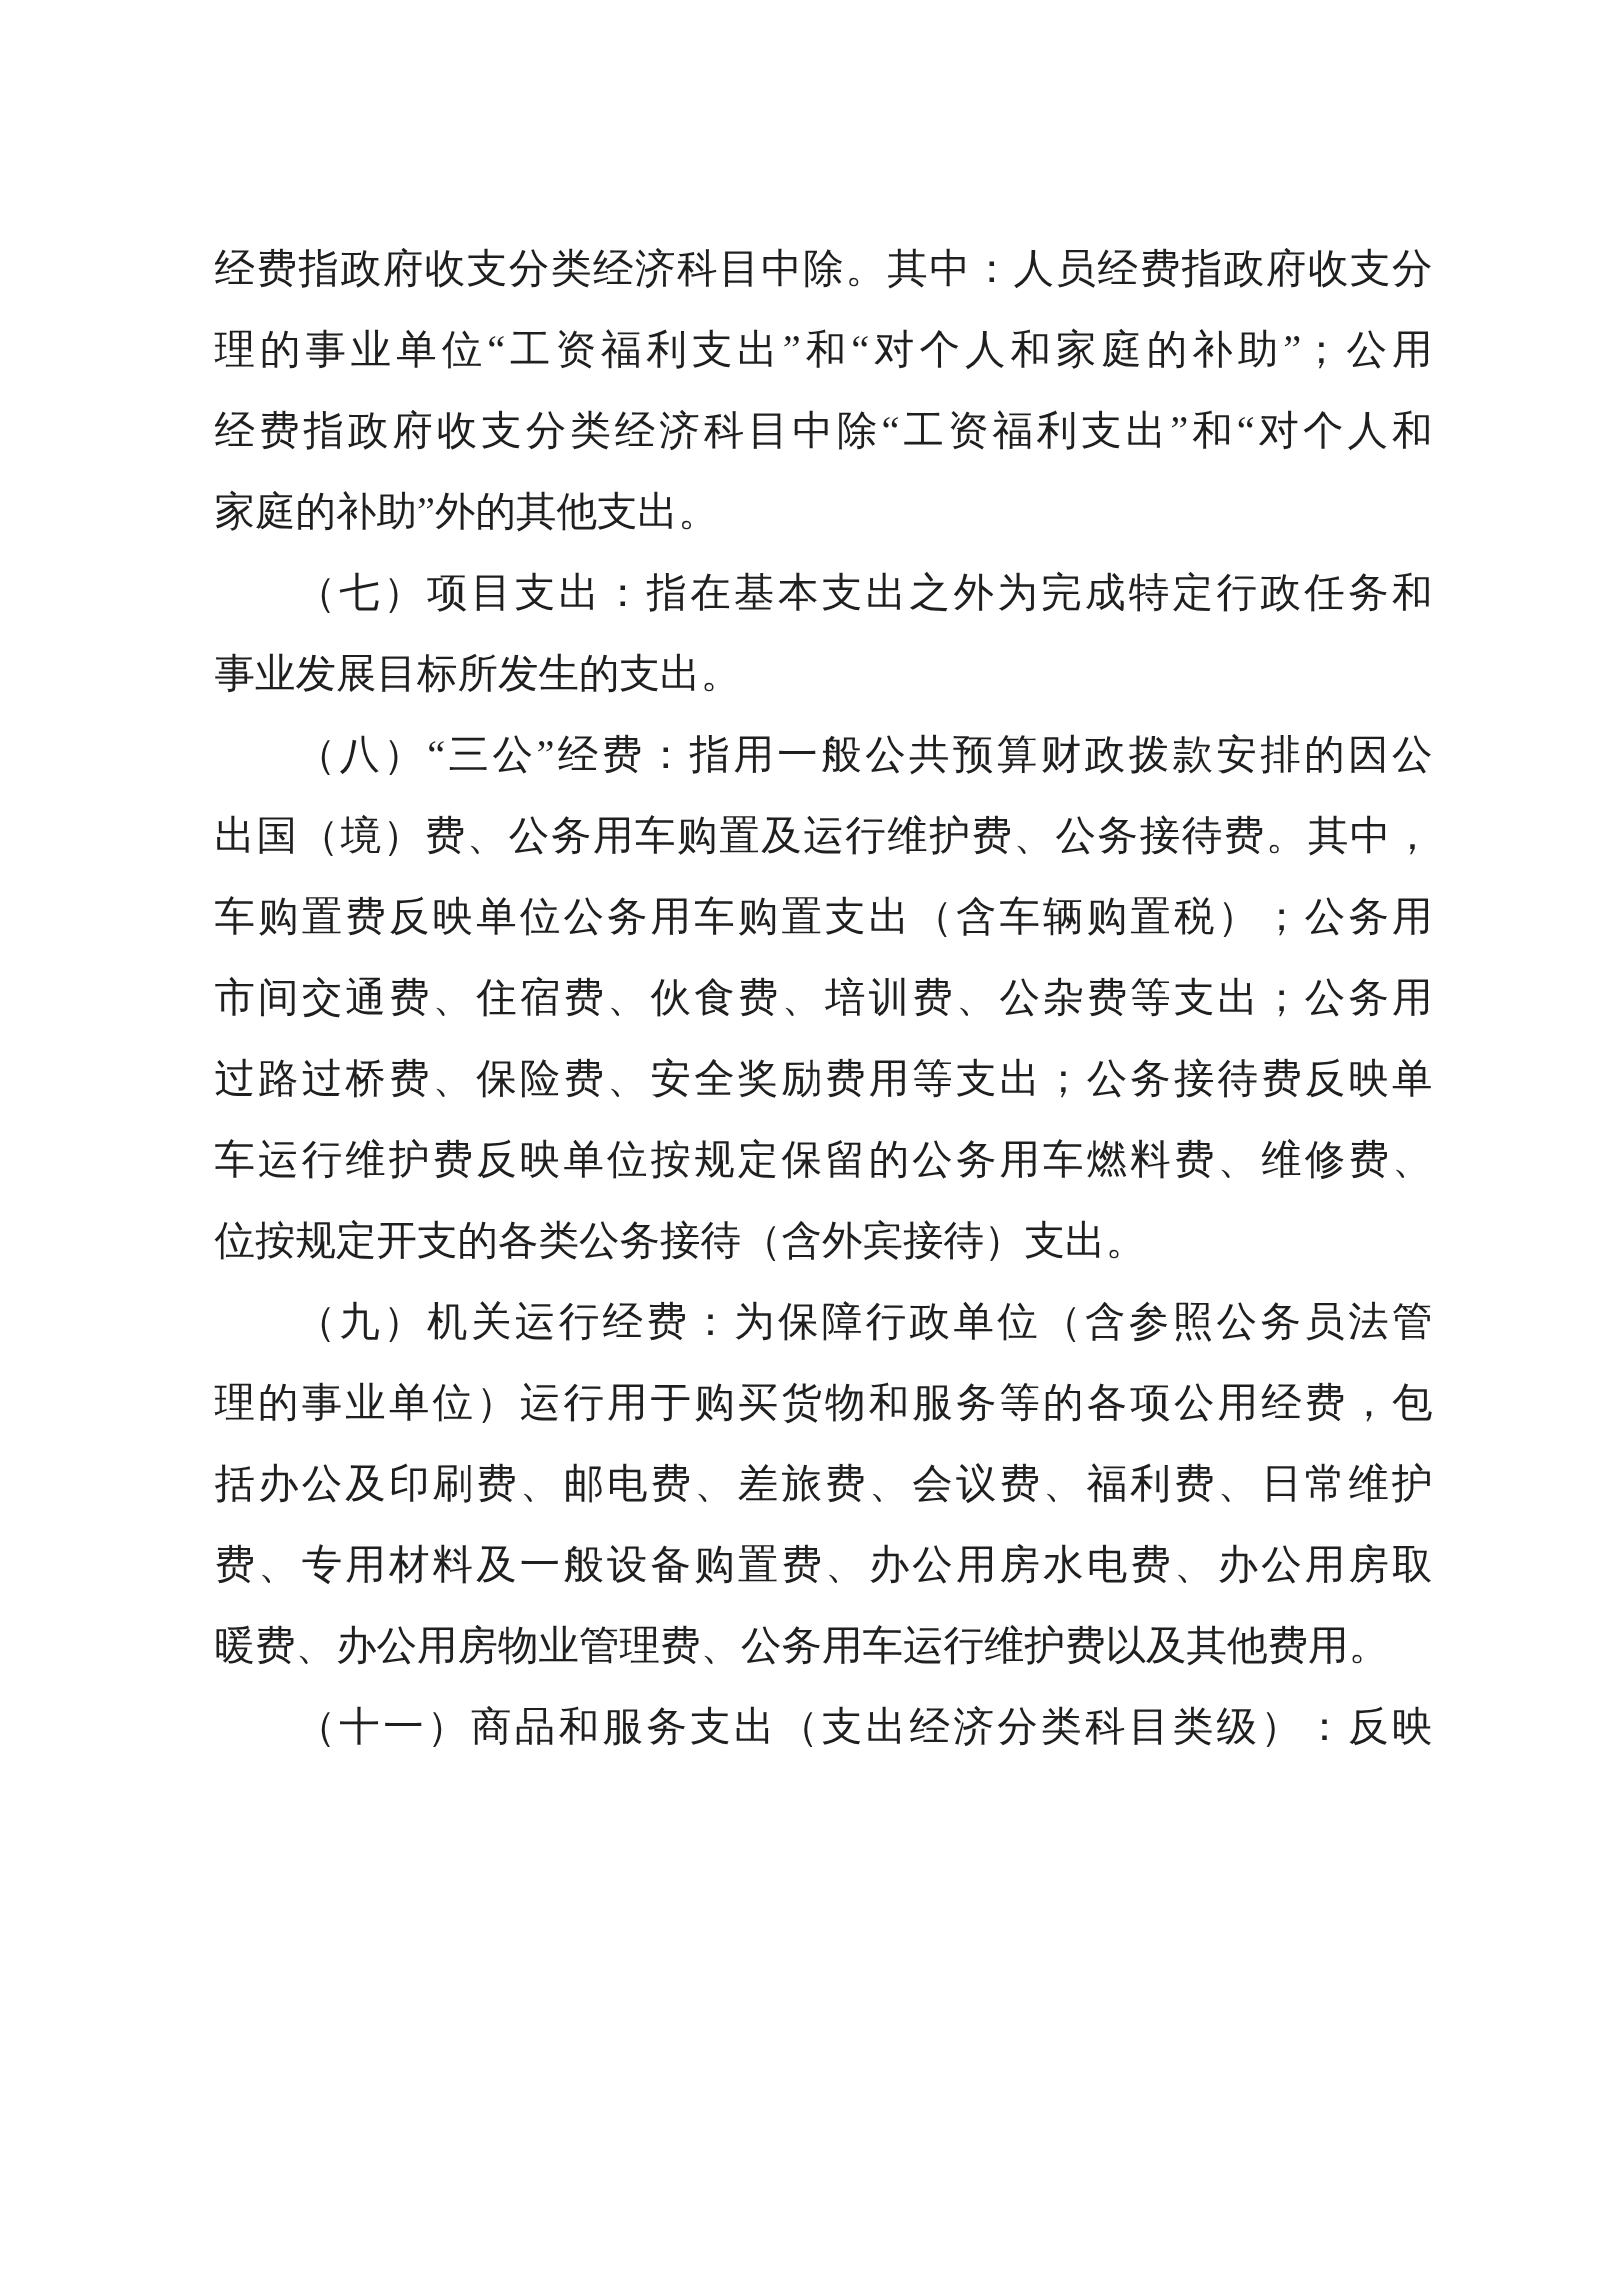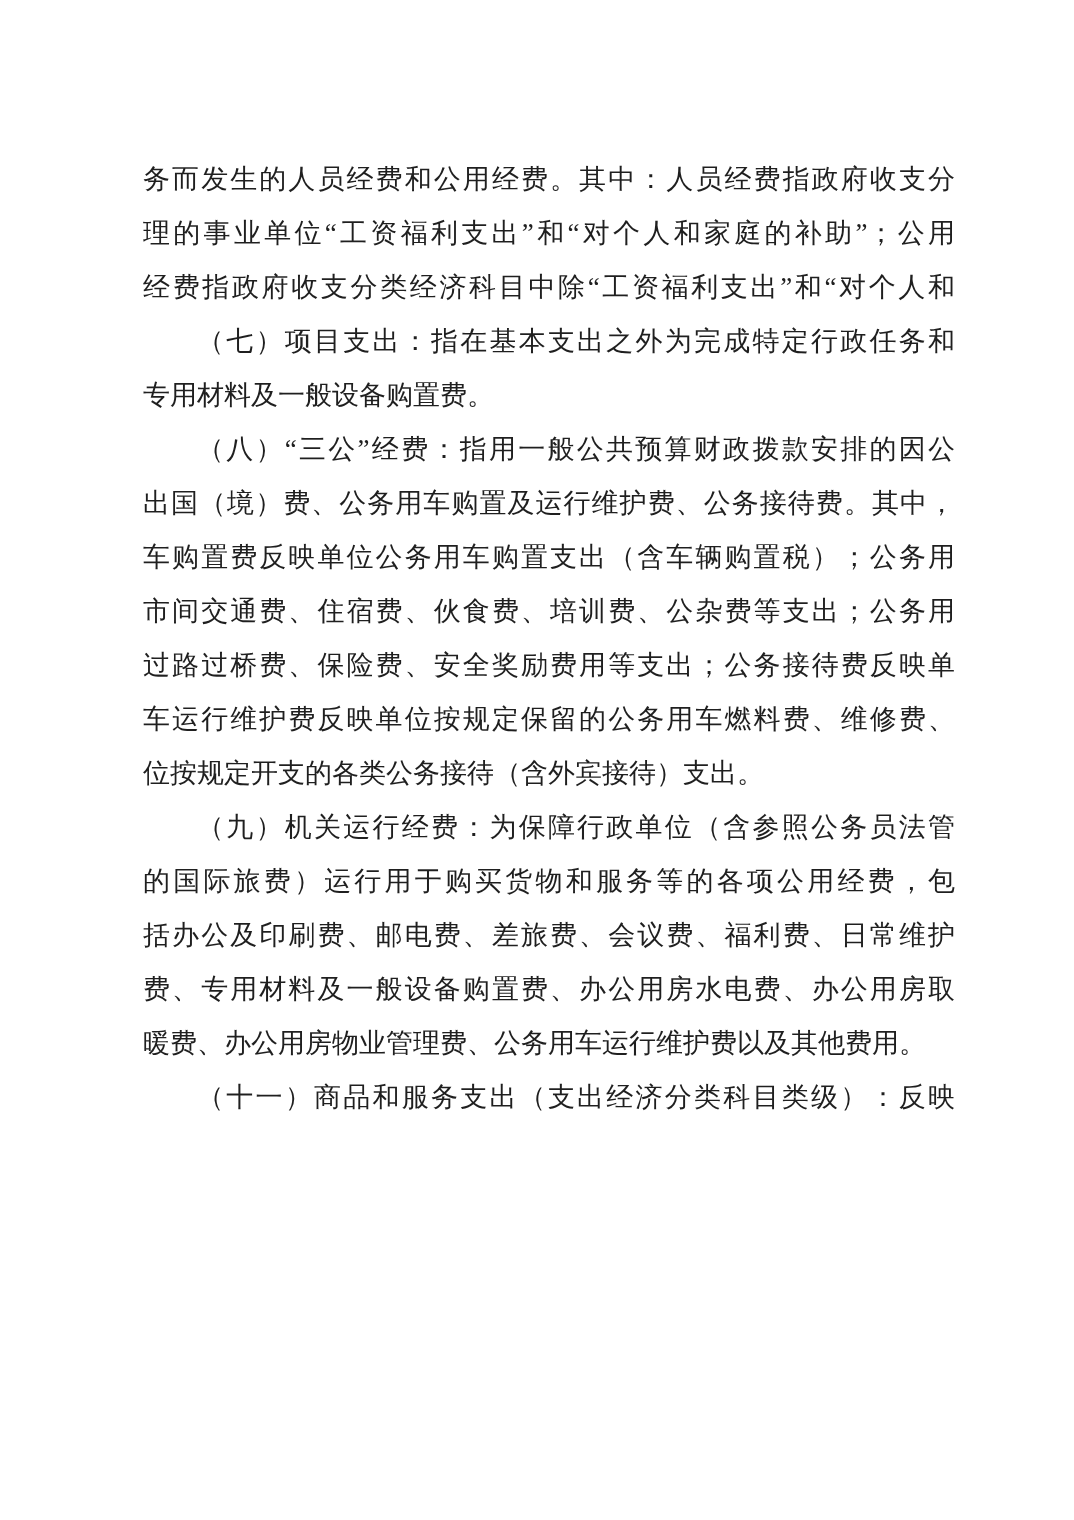--- a/index.html
+++ b/index.html
@@ -43,43 +43,44 @@
     text-align-last: left;
   }
 </style>
 </head>
 <body>
 
 <div class="page">
   <div class="text-block">
 
     <div class="para">
-      <div class="line">务而发生的人员经费和公用经费。其中：人员经费指政府收支分</div>
+      <div class="line">经费指政府收支分类经济科目中除。其中：人员经费指政府收支分</div>
       <div class="line">理的事业单位“工资福利支出”和“对个人和家庭的补助”；公用</div>
       <div class="line">经费指政府收支分类经济科目中除“工资福利支出”和“对个人和</div>
+      <div class="line para-end">家庭的补助”外的其他支出。</div>
     </div>
 
     <div class="para">
       <div class="line indent">（七）项目支出：指在基本支出之外为完成特定行政任务和</div>
-      <div class="line para-end">专用材料及一般设备购置费。</div>
+      <div class="line para-end">事业发展目标所发生的支出。</div>
     </div>
 
     <div class="para">
       <div class="line indent">（八）“三公”经费：指用一般公共预算财政拨款安排的因公</div>
       <div class="line">出国（境）费、公务用车购置及运行维护费、公务接待费。其中，</div>
       <div class="line">车购置费反映单位公务用车购置支出（含车辆购置税）；公务用</div>
       <div class="line">市间交通费、住宿费、伙食费、培训费、公杂费等支出；公务用</div>
       <div class="line">过路过桥费、保险费、安全奖励费用等支出；公务接待费反映单</div>
       <div class="line">车运行维护费反映单位按规定保留的公务用车燃料费、维修费、</div>
       <div class="line para-end">位按规定开支的各类公务接待（含外宾接待）支出。</div>
     </div>
 
     <div class="para">
       <div class="line indent">（九）机关运行经费：为保障行政单位（含参照公务员法管</div>
-      <div class="line">的国际旅费）运行用于购买货物和服务等的各项公用经费，包</div>
+      <div class="line">理的事业单位）运行用于购买货物和服务等的各项公用经费，包</div>
       <div class="line">括办公及印刷费、邮电费、差旅费、会议费、福利费、日常维护</div>
       <div class="line">费、专用材料及一般设备购置费、办公用房水电费、办公用房取</div>
       <div class="line para-end">暖费、办公用房物业管理费、公务用车运行维护费以及其他费用。</div>
     </div>
 
     <div class="para">
     </div>
 
     <div class="para">
       <div class="line indent">（十一）商品和服务支出（支出经济分类科目类级）：反映</div>

